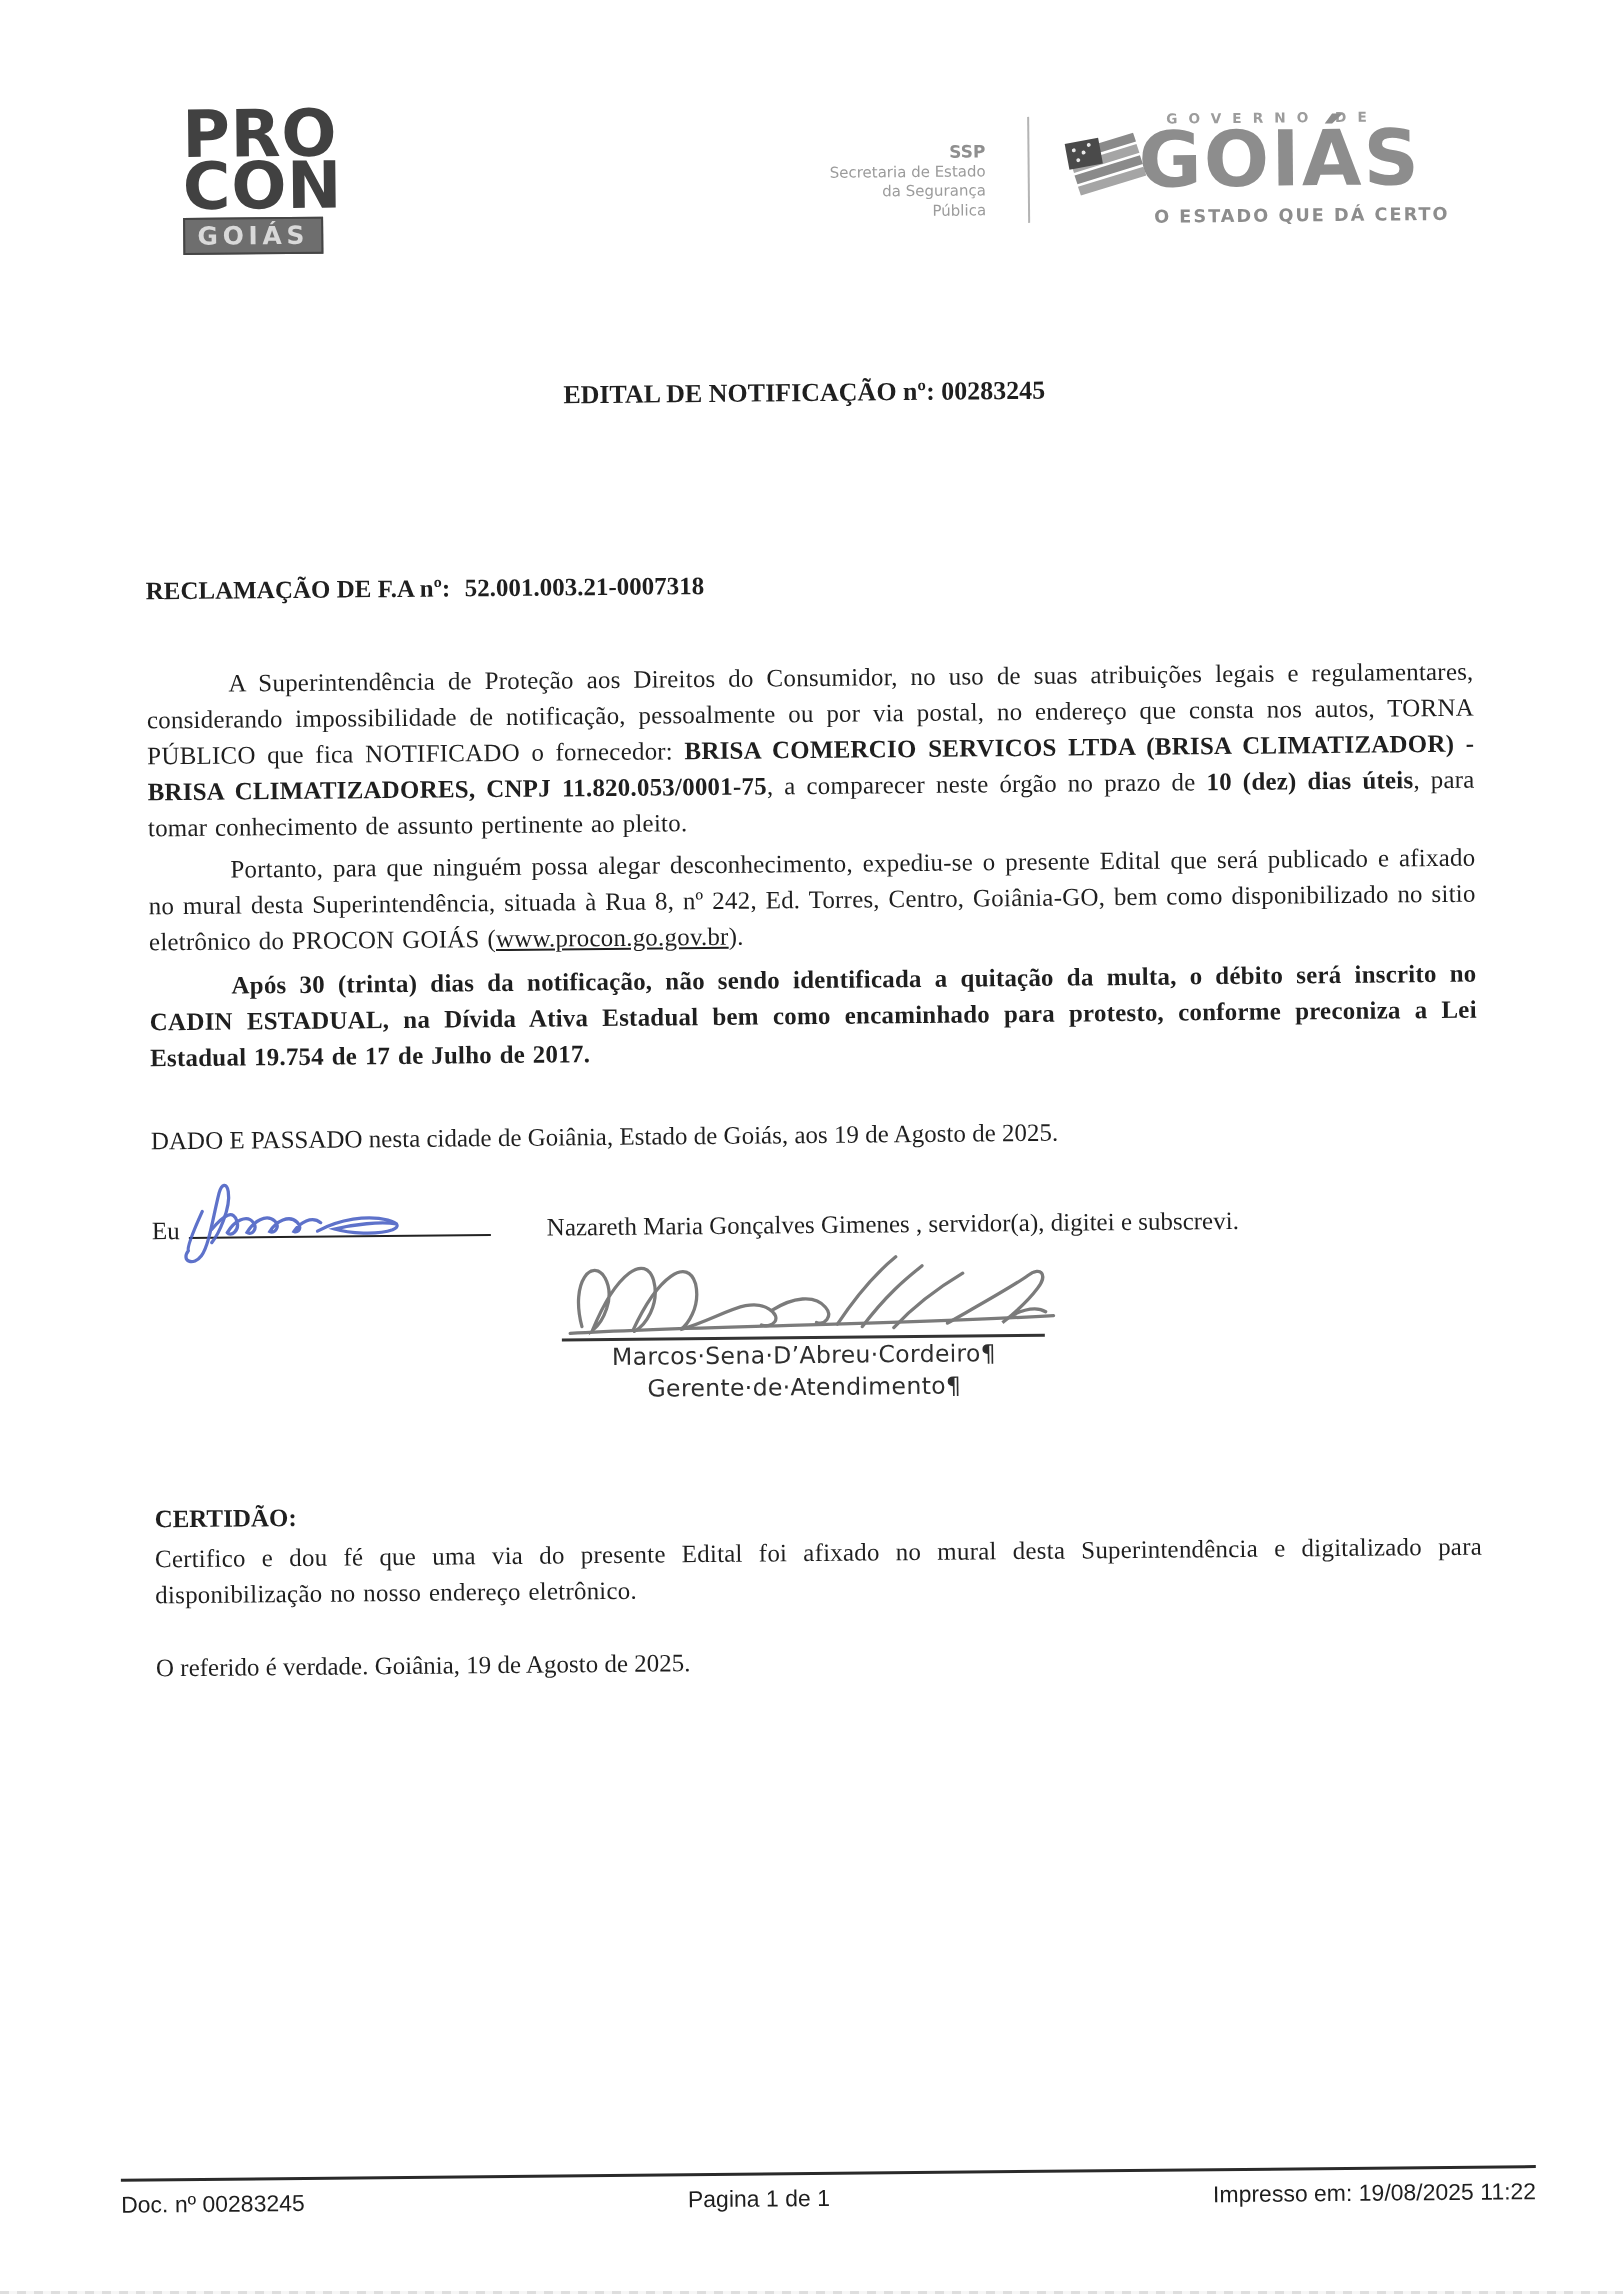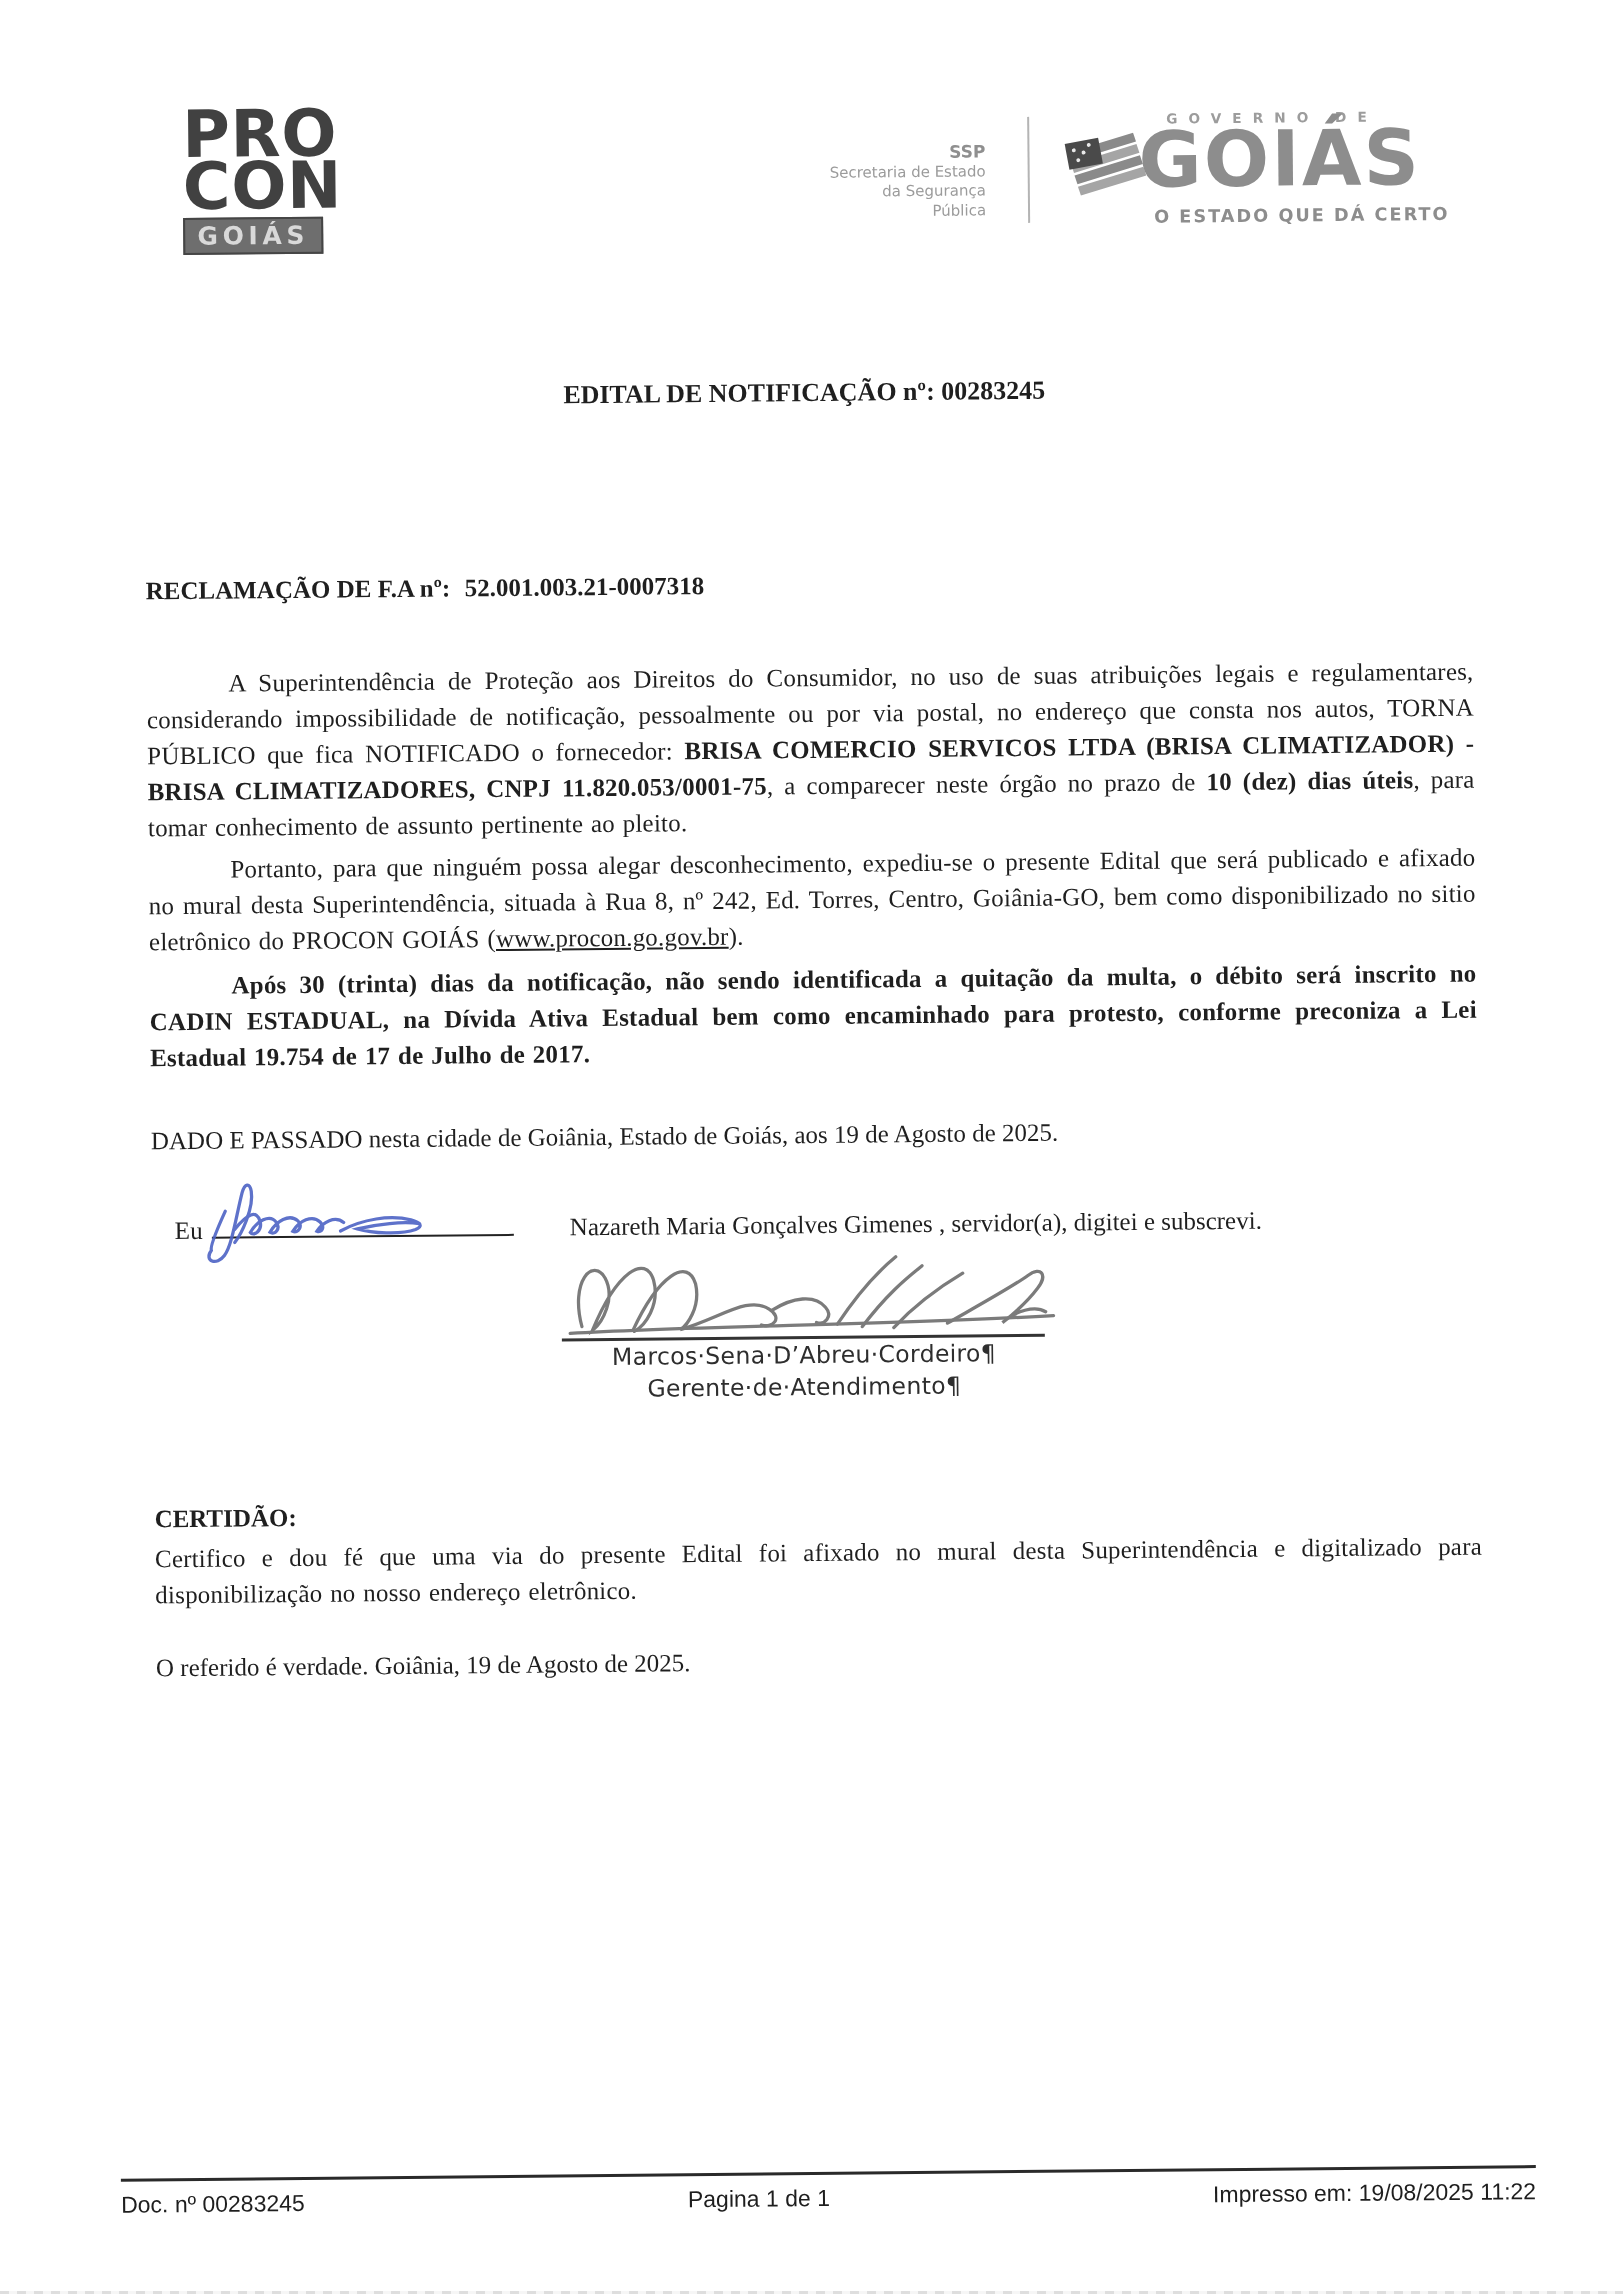--- a/index.html
+++ b/index.html
@@ -48,21 +48,21 @@
     letter-spacing:0.2px;word-spacing:1.3px;}
   .indent{text-indent:82px;}
   .p1{top:660px;}
   .p2{top:846px;}
   .p3{top:962px;font-weight:bold;}
   .url{text-decoration:underline;}
 
   .dado{left:151px;top:1121px;font-size:25px;white-space:nowrap;}
 
   .eu-row{left:151px;top:1203px;font-size:25px;white-space:nowrap;}
-  .eu-prefix{display:inline-block;vertical-align:baseline;margin-left:23px;}
+  .eu-prefix{display:inline-block;vertical-align:baseline;}
   .sig-line{display:inline-block;position:relative;width:302px;height:27.5px;
     border-bottom:2.6px solid #222;margin-left:9.2px;vertical-align:baseline;}
   .blue-sig{position:absolute;left:-18.3px;top:-38px;}
   .eu-suffix{display:inline-block;margin-left:56px;vertical-align:baseline;}
 
   .marcos-block{left:560px;top:1251px;width:484px;text-align:center;
     font-family:"DejaVu Sans", sans-serif;color:#2e2e2e;}
   .marcos-scrawl{position:absolute;left:-6.5px;top:-3.9px;}
   .marcos-rule{margin-top:85px;width:483px;height:2.6px;background:#333;}
   .marcos-name{margin-top:2.6px;font-size:23.6px;letter-spacing:0.3px;}

